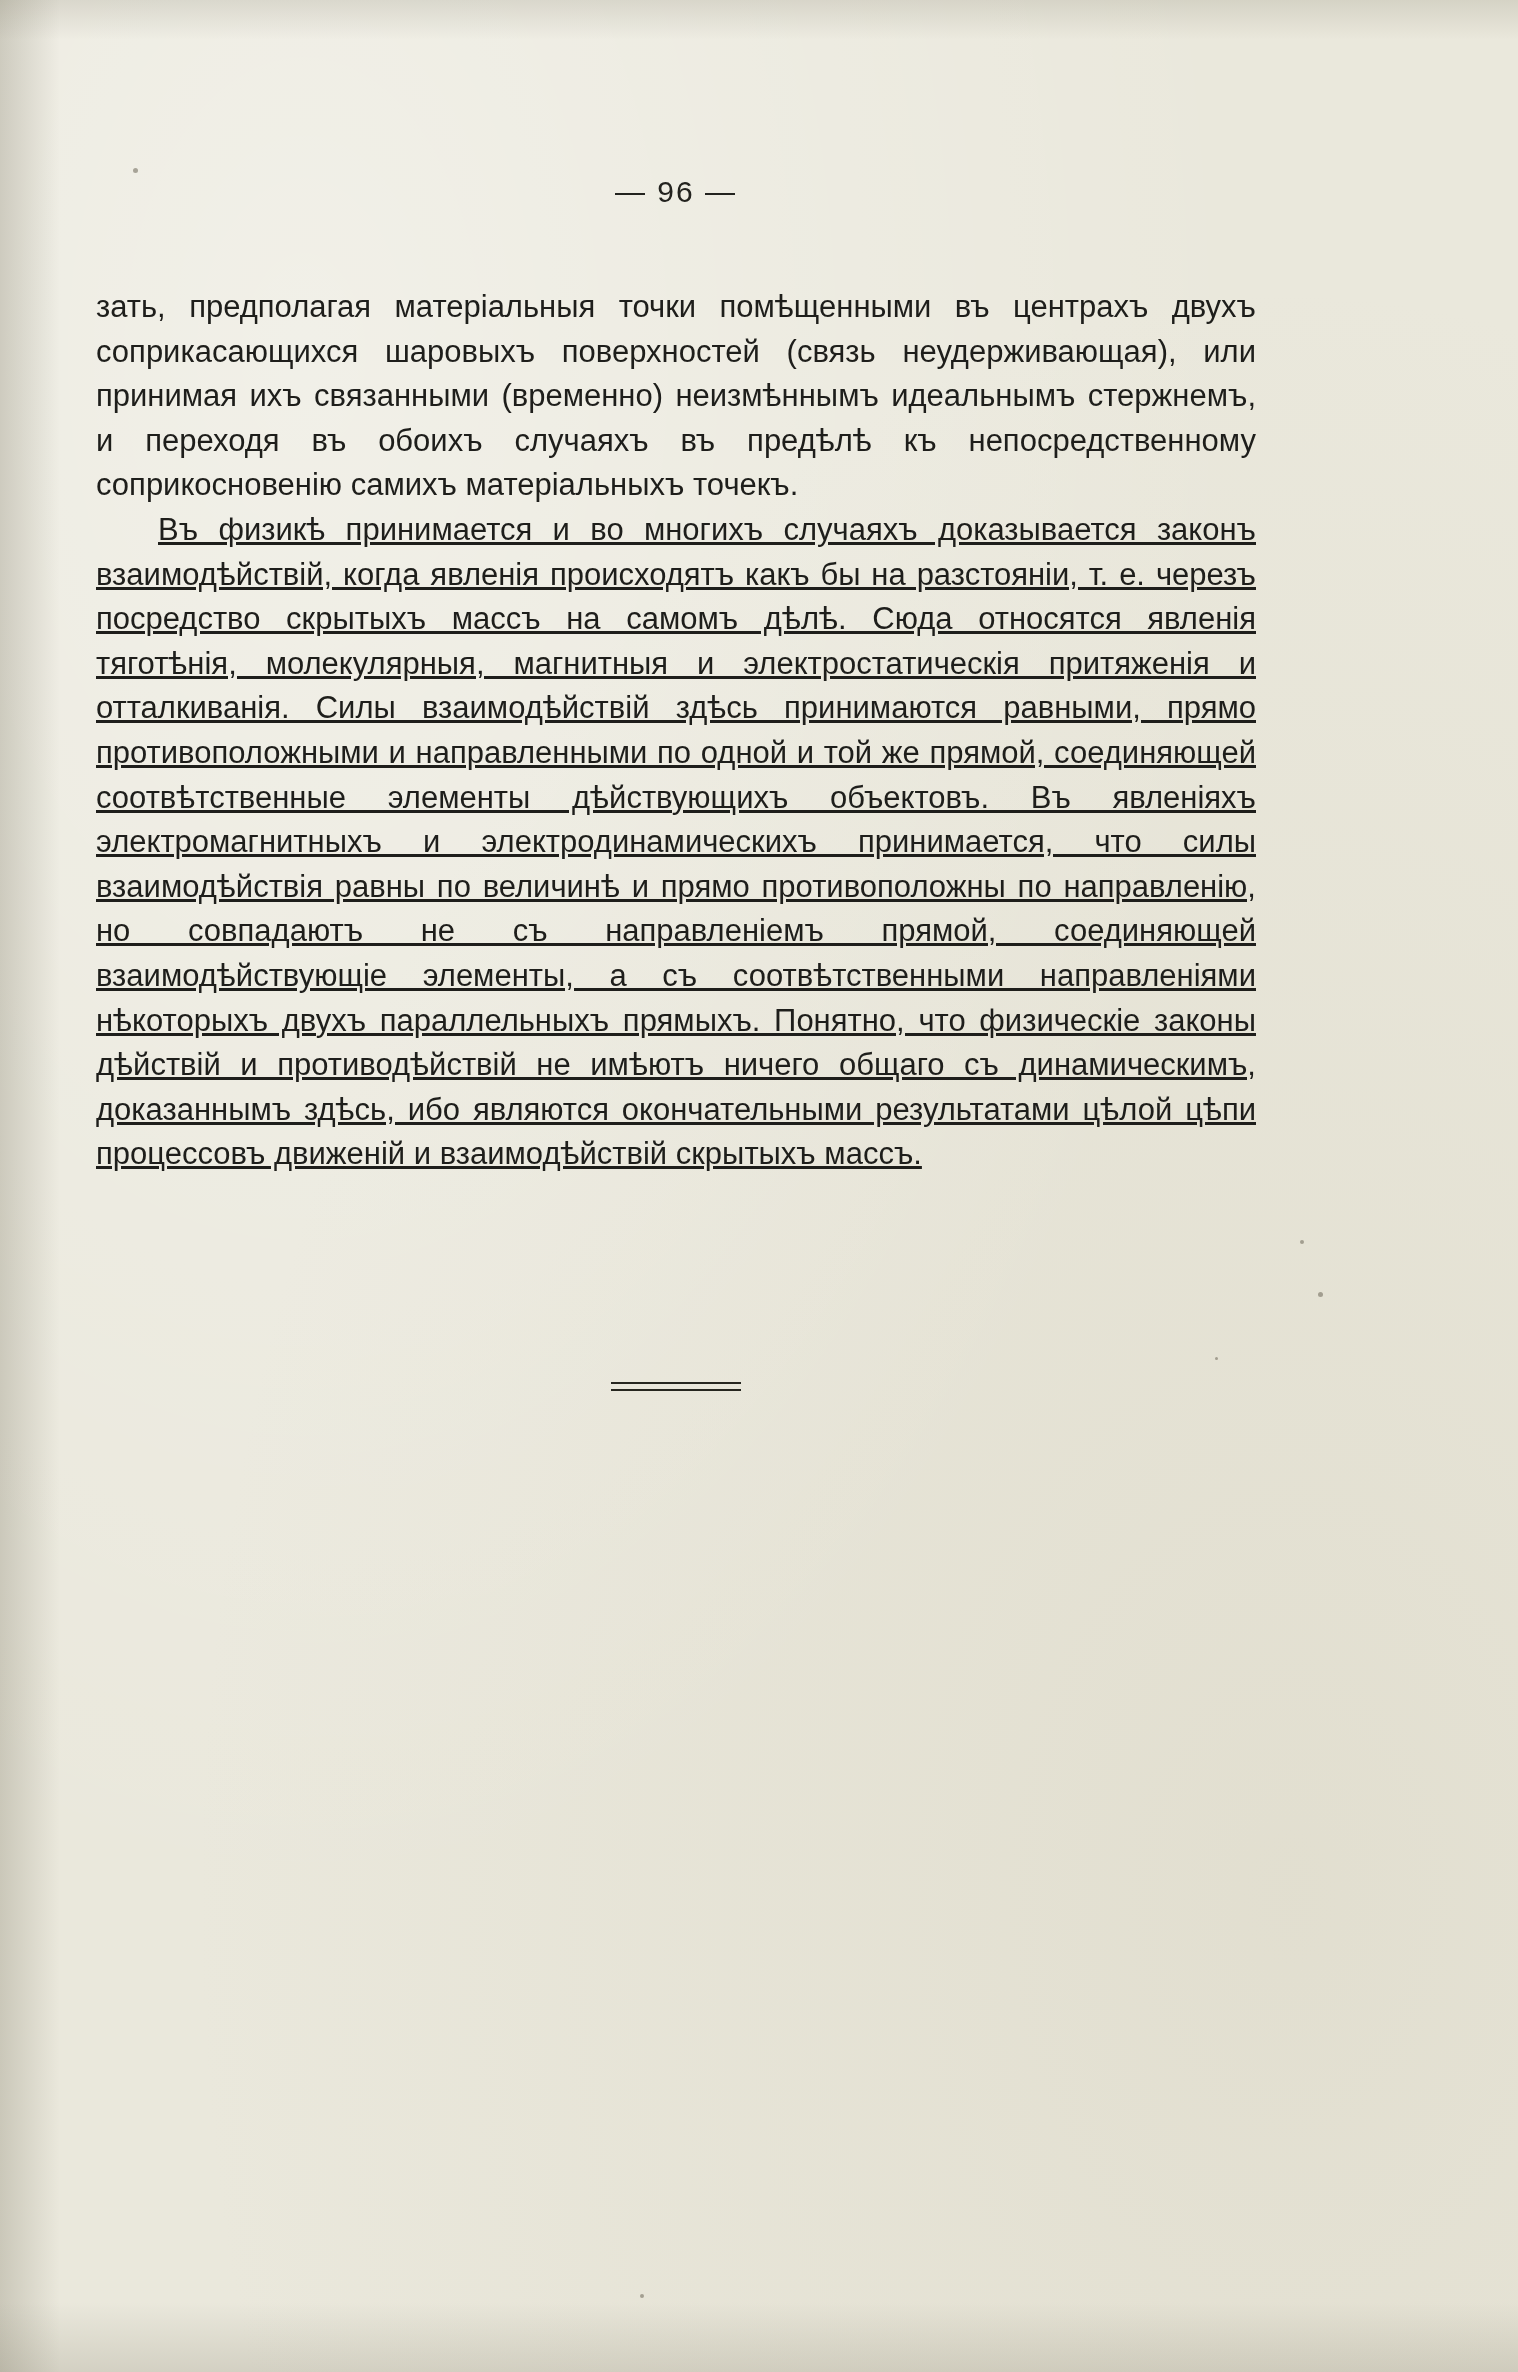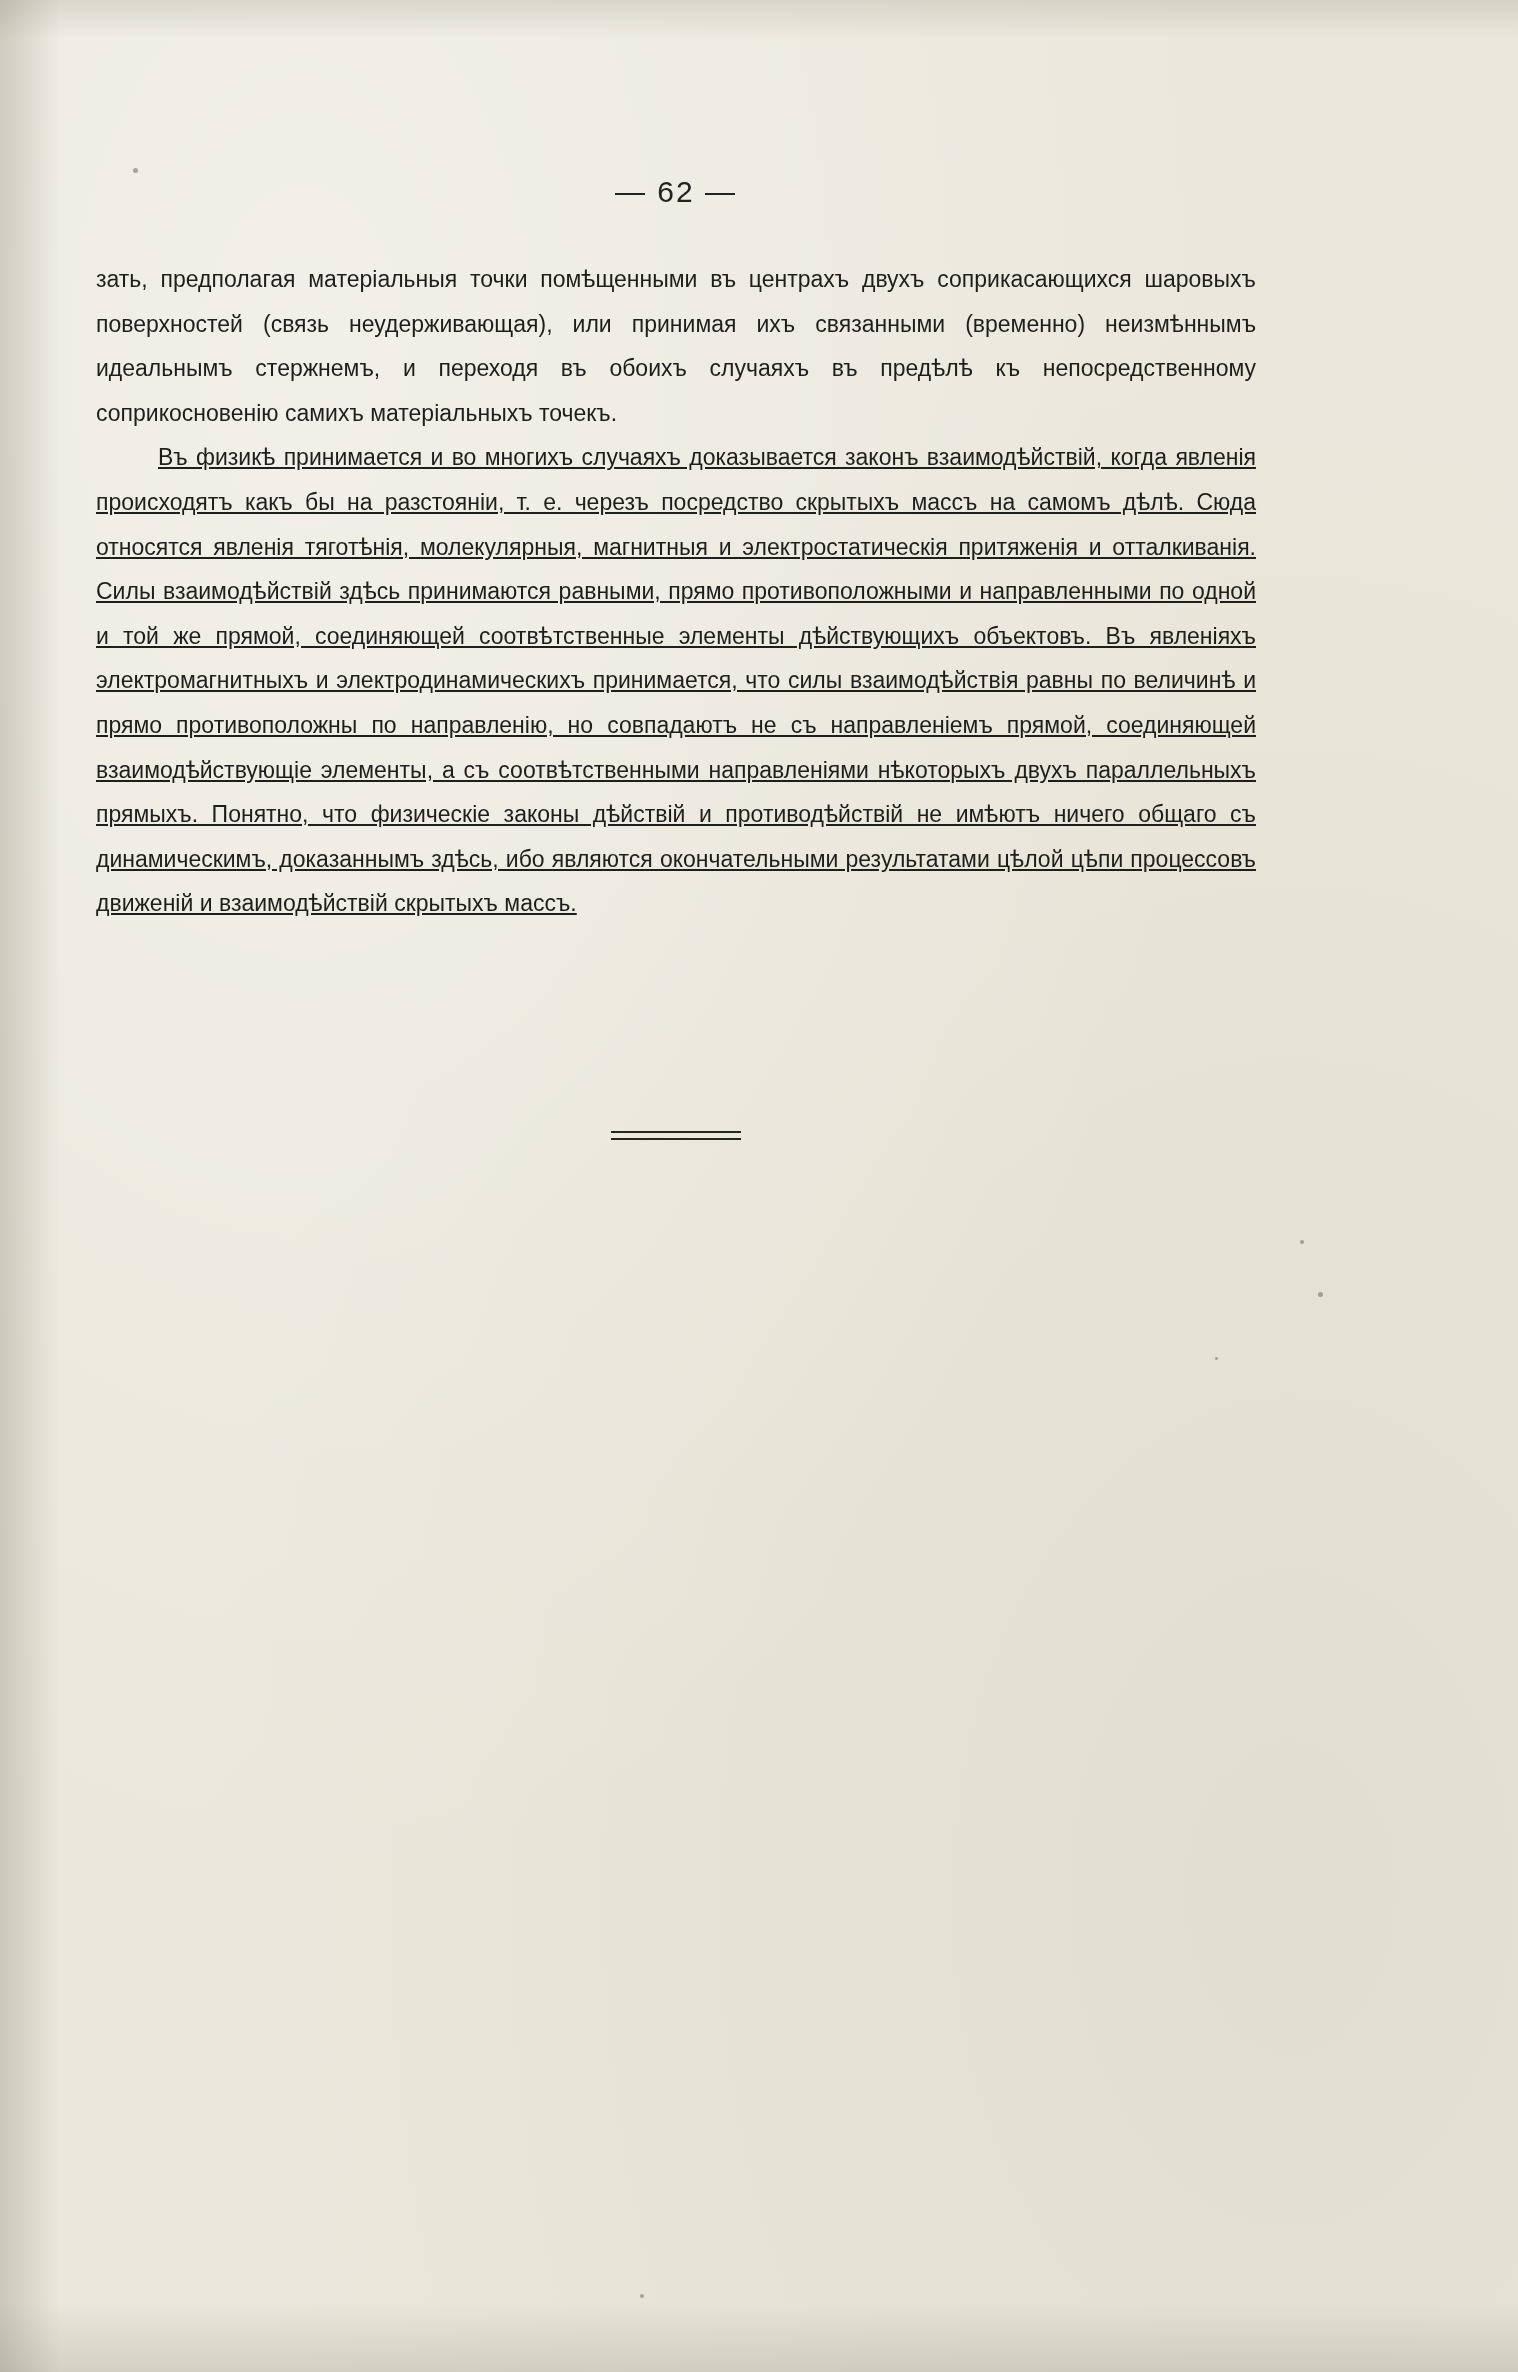--- a/index.html
+++ b/index.html
@@ -52,23 +52,23 @@
   .folio {
     text-align: center;
     font-size: 30px;
     color: #23231f;
     letter-spacing: 2px;
     margin-top: 175px;
     font-family: "Liberation Sans", sans-serif;
     font-weight: 400;
   }
   .body-text {
-    margin-top: 48px;
+    margin-top: 76px;
     font-family: "Liberation Sans", sans-serif;
-    font-size: 23px;
+    font-size: 31px;
     line-height: 44.6px;
     color: #1e1e1b;
     text-align: justify;
     text-justify: inter-word;
     -webkit-font-smoothing: antialiased;
   }
   .body-text p {
     margin: 0;
   }
   .body-text p.indent {
@@ -112,21 +112,21 @@
   <div class="edge-shadow-bottom"></div>
 
   <div class="speck" style="left:133px; top:168px; width:5px; height:5px;"></div>
   <div class="speck" style="left:1300px; top:1240px; width:4px; height:4px;"></div>
   <div class="speck" style="left:1318px; top:1292px; width:5px; height:5px;"></div>
   <div class="speck" style="left:1215px; top:1357px; width:3px; height:3px;"></div>
   <div class="speck" style="left:640px; top:2294px; width:4px; height:4px;"></div>
 
   <div class="content">
 
-    <div class="folio">— 62 —</div>
+    <div class="folio">— 96 —</div>
 
     <div class="body-text">
       <p>зать, предполагая матеріальныя точки помѣщенными въ центрахъ двухъ соприкасающихся шаровыхъ поверхностей (связь неудерживающая), или принимая ихъ связанными (временно) неизмѣннымъ идеальнымъ стержнемъ, и переходя въ обоихъ случаяхъ въ предѣлѣ къ непосредственному соприкосновенію самихъ матеріальныхъ точекъ.</p>
       <p class="indent">Въ физикѣ принимается и во многихъ случаяхъ доказывается законъ взаимодѣйствій, когда явленія происходятъ какъ бы на разстояніи, т. е. черезъ посредство скрытыхъ массъ на самомъ дѣлѣ. Сюда относятся явленія тяготѣнія, молекулярныя, магнитныя и электростатическія притяженія и отталкиванія. Силы взаимодѣйствій здѣсь принимаются равными, прямо противоположными и направленными по одной и той же прямой, соединяющей соотвѣтственные элементы дѣйствующихъ объектовъ. Въ явленіяхъ электромагнитныхъ и электродинамическихъ принимается, что силы взаимодѣйствія равны по величинѣ и прямо противоположны по направленію, но совпадаютъ не съ направленіемъ прямой, соединяющей взаимодѣйствующіе элементы, а съ соотвѣтственными направленіями нѣкоторыхъ двухъ параллельныхъ прямыхъ. Понятно, что физическіе законы дѣйствій и противодѣйствій не имѣютъ ничего общаго съ динамическимъ, доказаннымъ здѣсь, ибо являются окончательными результатами цѣлой цѣпи процессовъ движеній и взаимодѣйствій скрытыхъ массъ.</p>
     </div>
 
     <div class="ornament">
       <div class="rule top"></div>
       <div class="rule bottom"></div>
     </div>

